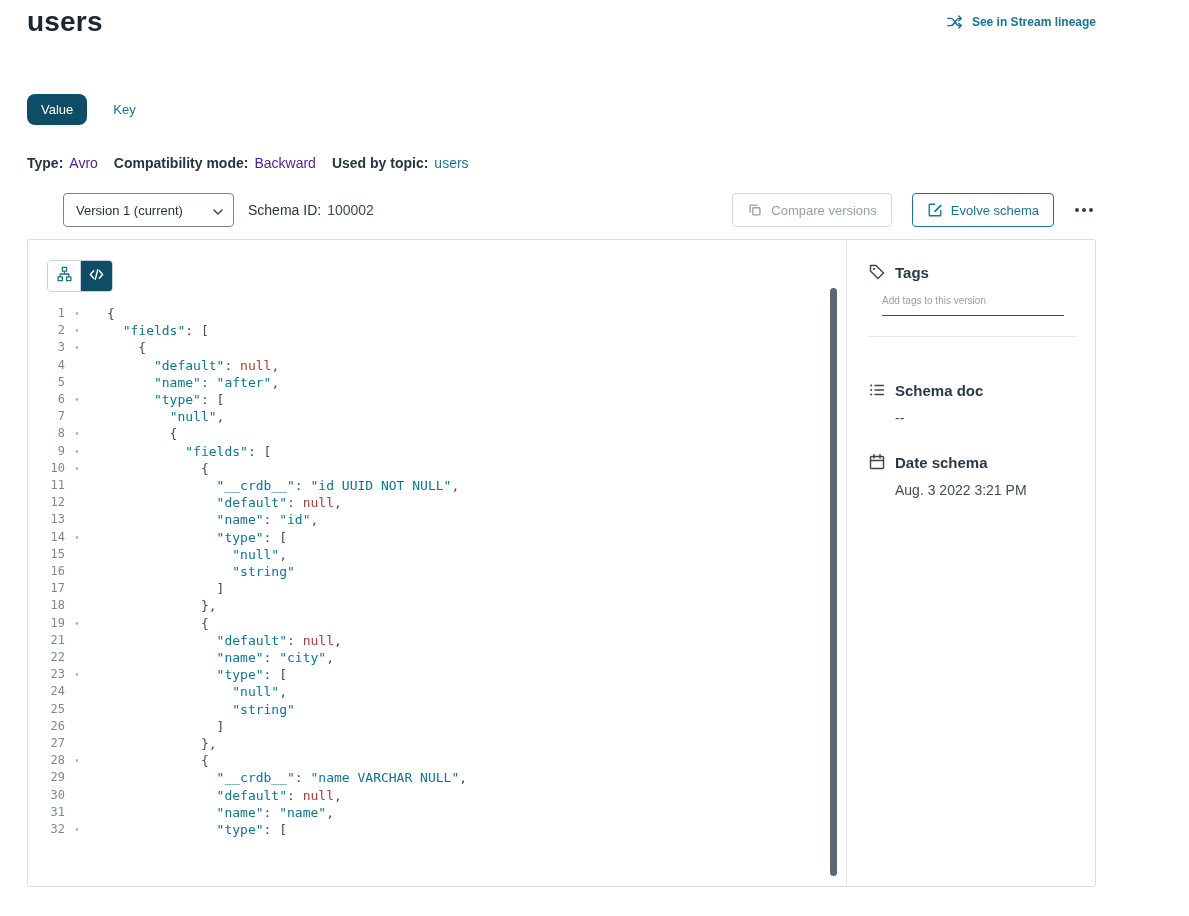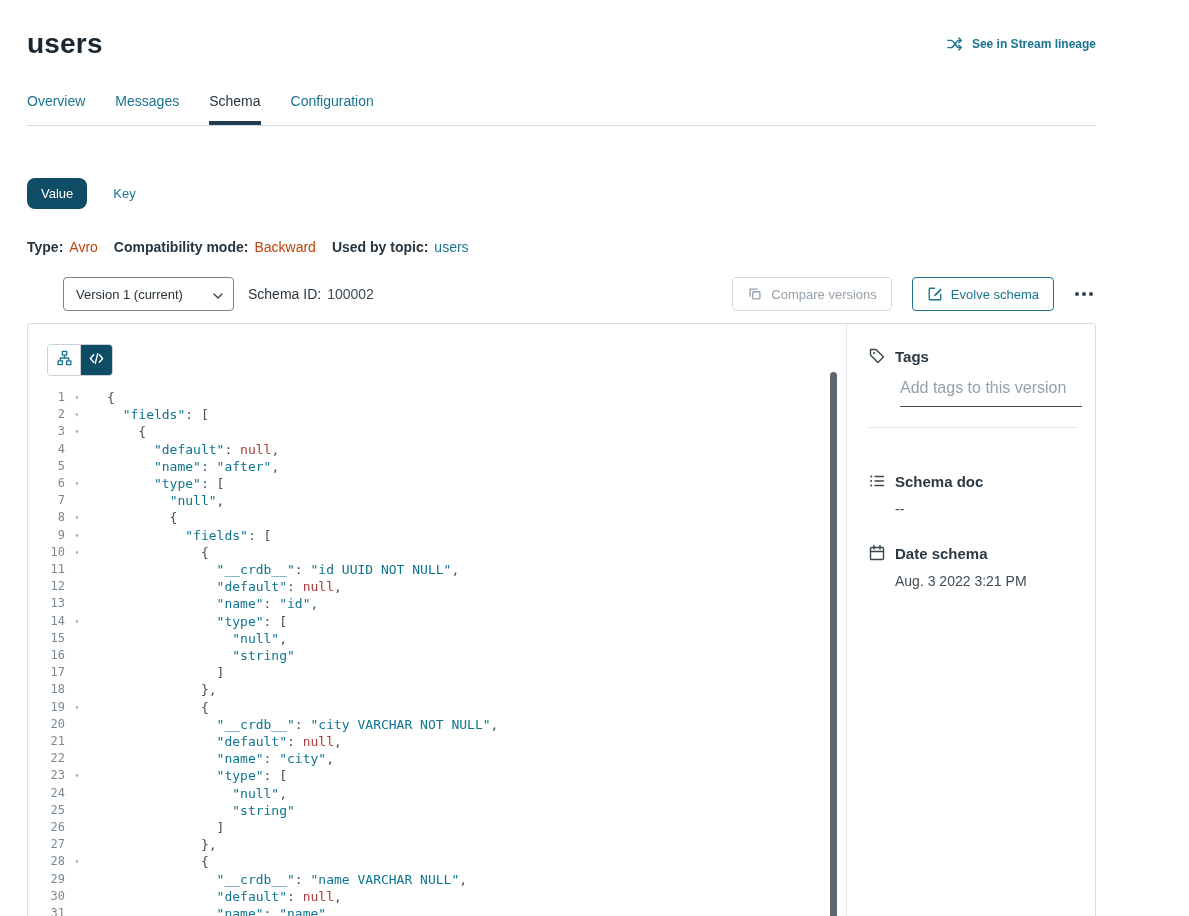--- a/index.html
+++ b/index.html
@@ -3,21 +3,21 @@
 <meta charset="utf-8">
 <style>
   * { box-sizing: border-box; }
   html, body { margin: 0; padding: 0; }
   body {
     width: 1189px; height: 916px; overflow: hidden;
     background: #ffffff;
     font-family: "Liberation Sans", "DejaVu Sans", sans-serif;
     color: #3e4c57;
   }
-  .page { width: 1120px; height: 916px; padding: 24px 24px 0 27px; }
+  .page { width: 1120px; height: 916px; padding: 2px 24px 0 27px; }
 
   
   .header { display: flex; justify-content: space-between; align-items: center; height: 40px; }
   .page-title { margin: 0; font-size: 28px; font-weight: 700; color: #1a2732; letter-spacing: .2px; }
   .lineage-link {
     display: inline-flex; align-items: center; gap: 8px;
     color: var(--accent-teal, #1b7390); font-size: 12px; font-weight: 700;
     text-decoration: none; cursor: pointer;
   }
   .lineage-link svg { display: block; }
@@ -36,21 +36,21 @@
     font-family: inherit; font-size: 13px; border: none; background: none;
     border-radius: 8px; padding: 8px 14px; cursor: pointer; margin-top: 16px;
   }
   .vk.value { background: var(--button-dark, #0f4d66); color: #ffffff; }
   .vk.key { color: var(--accent-teal, #1b7390); margin-left: 12px; }
 
   
   .meta-row { margin-top: 30px; display: flex; gap: 16px; font-size: 14px; align-items: baseline; }
   .meta-pair { display: inline-flex; gap: 6px; align-items: baseline; }
   .meta-label { font-weight: 700; color: #28343e; }
-  .meta-value { color: #c2410c; }
+  .meta-value { color: #4c1d95; }
   .meta-link { color: var(--accent-teal, #1b7390); text-decoration: none; cursor: pointer; }
 
   
   .version-row { margin-top: 22px; display: flex; align-items: center; }
   .select-wrap { position: relative; width: 171px; height: 34px; border: 1px solid #76858f; border-radius: 4px; background: #fff; margin-left: 36px; }
   .select-wrap select {
     appearance: none; -webkit-appearance: none; width: 100%; height: 100%;
     border: none; background: transparent; font-family: inherit; font-size: 13px;
     color: #26333d; padding: 0 26px 0 12px; cursor: pointer;
   }
@@ -98,23 +98,23 @@
   .scrollbar-thumb {
     position: absolute; top: 48px; right: 9px; bottom: 10px; width: 7px;
     border-radius: 4px; background: #5d6771; cursor: grab;
   }
 
   
   .side { width: 249px; flex: none; border-left: 1px solid #e5e8ec; padding: 23px 18px 0 21px; }
   .side-head { display: flex; align-items: center; gap: 9px; font-size: 15px; font-weight: 700; color: #2b3945; }
   .side-head svg { display: block; color: #37464f; }
   .tags-input {
-    display: block; margin: 14px 0 0 32px; width: calc(100% - 27px);
+    display: block; margin: 14px 0 0 14px; width: calc(100% - 27px);
     border: none; border-bottom: 1px solid #3e4c57; background: transparent;
-    font-family: inherit; font-size: 16px; color: #26333d; padding: 0 0 9px 0; outline: none;
+    font-family: inherit; font-size: 10px; color: #26333d; padding: 0 0 9px 0; outline: none;
   }
   .tags-input::placeholder { color: #95a1ab; }
   .side-div { margin-top: 20px; border-top: 1px solid #e5e8ec; }
   .side-sec.doc { margin-top: 44px; }
   .side-sec.date { margin-top: 27px; }
   .side-val { margin: 11px 0 0 27px; font-size: 14px; color: #3f4d58; }
 </style>
 </head>
 <body>
 
@@ -128,26 +128,20 @@
           <path d="M2 6h3.5c4 0 5 8 9 8H16"></path>
           <path d="M2 14h3.5c4 0 5-8 9-8H16"></path>
           <path d="M14.2 3.3 17 6l-2.8 2.7"></path>
           <path d="M14.2 11.3 17 14l-2.8 2.7"></path>
         </svg>
       </span>
       <span>See in Stream lineage</span>
     </a>
   </div>
 
-  <div class="tabbar">
-    <div class="tab">Overview</div>
-    <div class="tab">Messages</div>
-    <div class="tab active">Schema</div>
-    <div class="tab">Configuration</div>
-  </div>
 
   <div class="vk-toggle">
     <button class="vk value">Value</button>
     <button class="vk key">Key</button>
   </div>
 
   <div class="meta-row">
     <span class="meta-pair">
       <span class="meta-label">Type:</span>
       <span class="meta-value">Avro</span>
@@ -316,25 +310,20 @@
             <span class="gutter-num">18</span>
             <span class="gutter-fold"></span>
             <span class="code-text">            },</span>
           </div>
           <div class="code-row">
             <span class="gutter-num">19</span>
             <span class="gutter-fold">▾</span>
             <span class="code-text">            {</span>
           </div>
           <div class="code-row">
-            <span class="gutter-num">20</span>
-            <span class="gutter-fold"></span>
-            <span class="code-text">              <span class="tok-key">"__crdb__"</span>: <span class="tok-str">"city VARCHAR NOT NULL"</span>,</span>
-          </div>
-          <div class="code-row">
             <span class="gutter-num">21</span>
             <span class="gutter-fold"></span>
             <span class="code-text">              <span class="tok-key">"default"</span>: <span class="tok-null">null</span>,</span>
           </div>
           <div class="code-row">
             <span class="gutter-num">22</span>
             <span class="gutter-fold"></span>
             <span class="code-text">              <span class="tok-key">"name"</span>: <span class="tok-str">"city"</span>,</span>
           </div>
           <div class="code-row">

